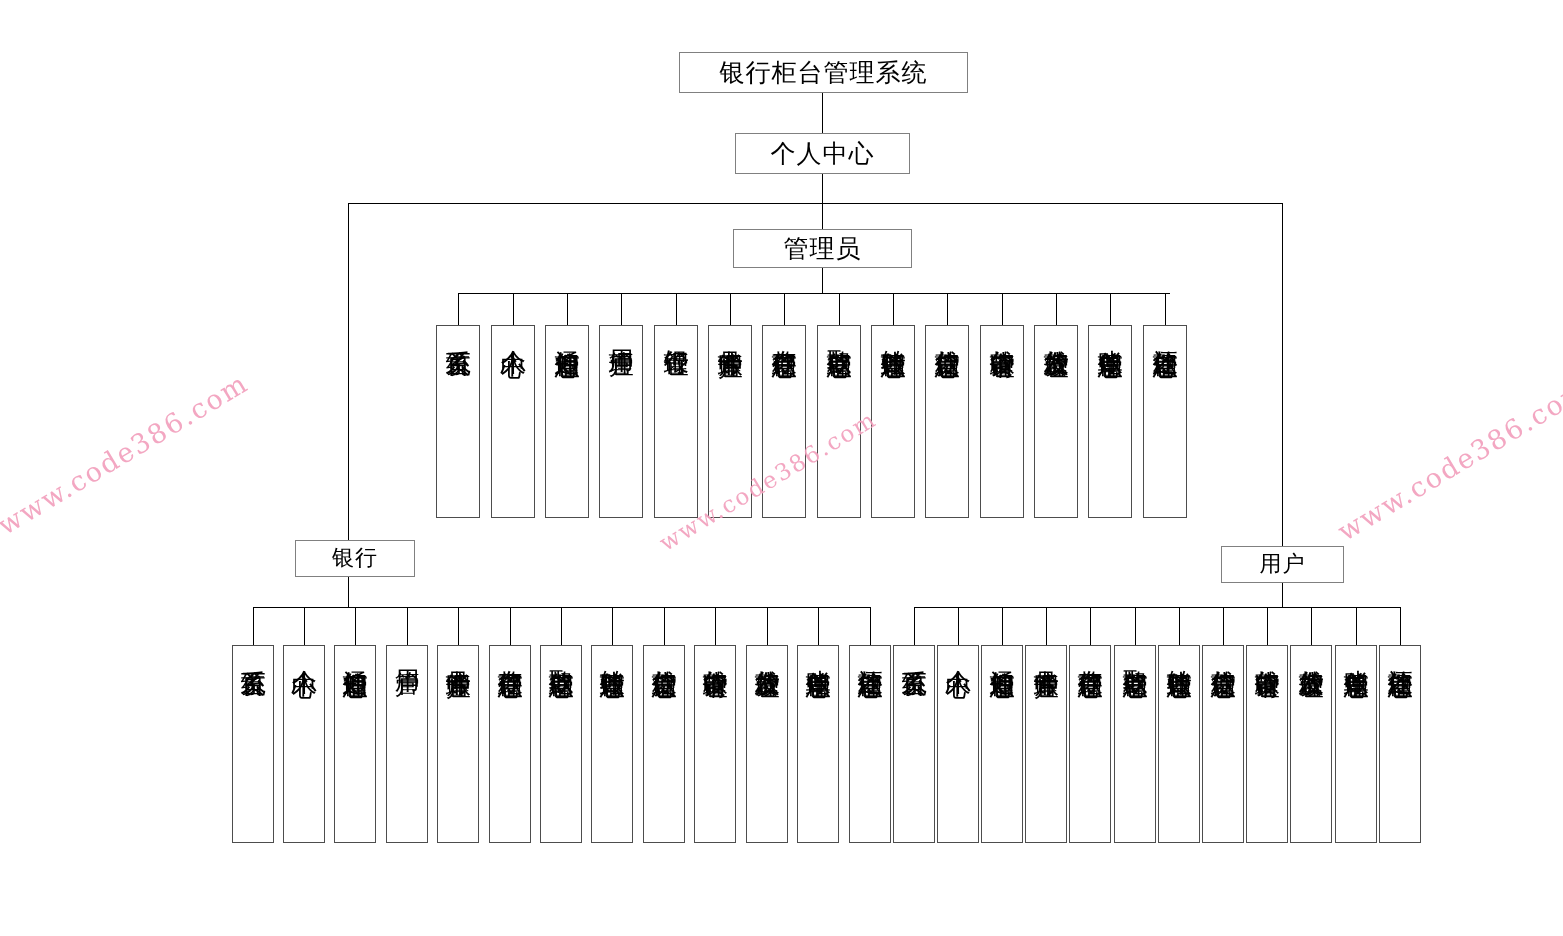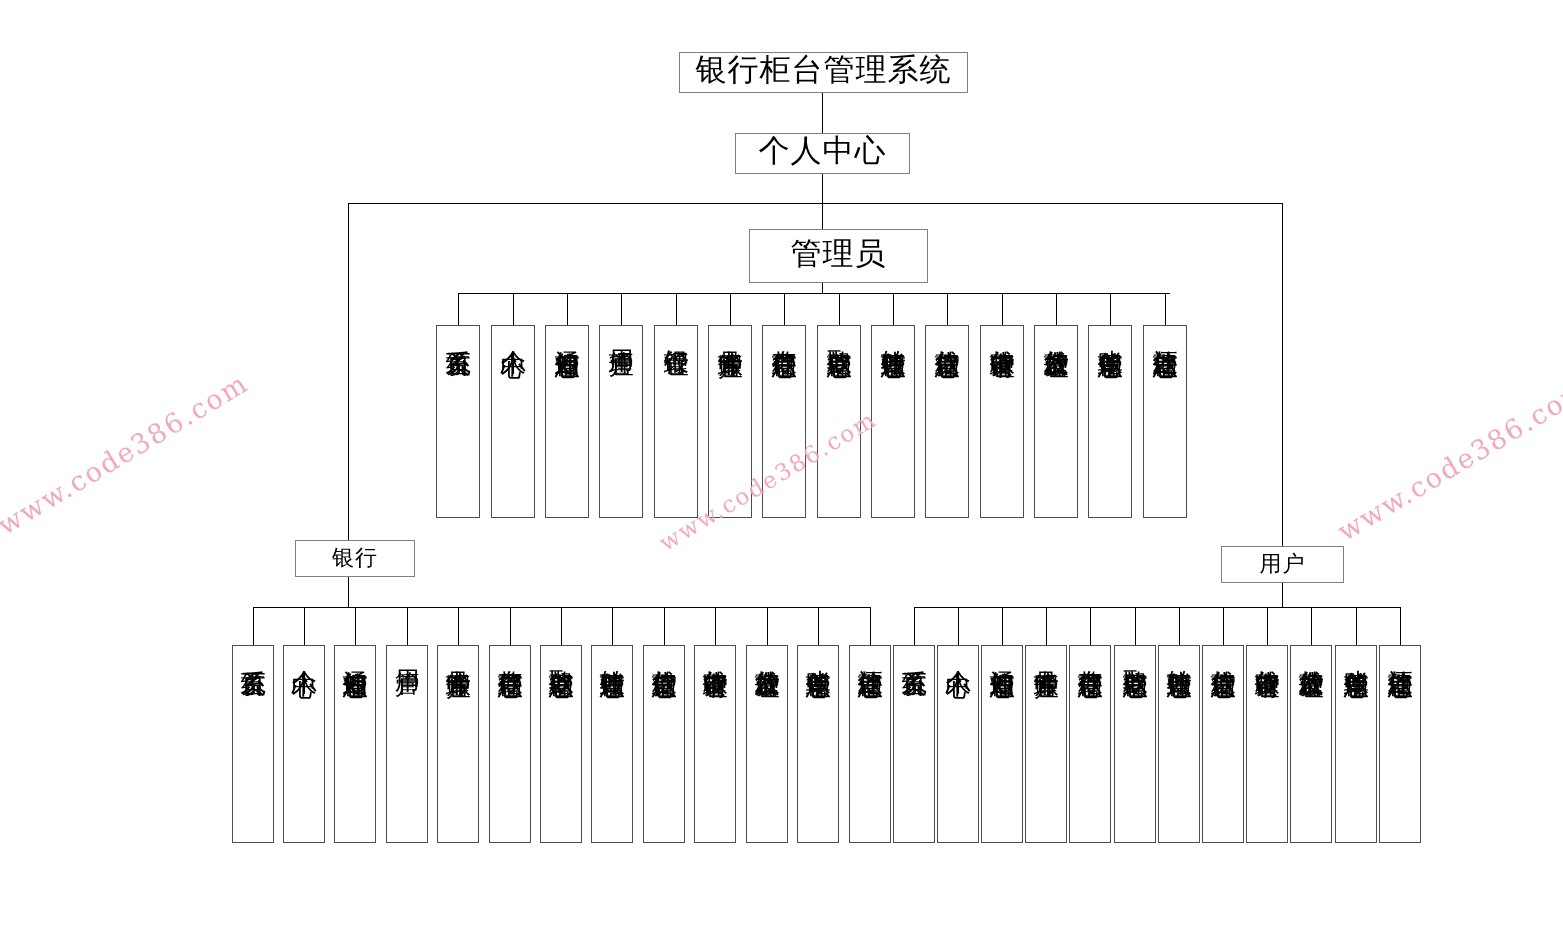--- a/index.html
+++ b/index.html
@@ -33,23 +33,22 @@
 
   .node-label {
     display: block;
     text-align: center;
     letter-spacing: 1px;
     white-space: nowrap;
   }
 
   
   .h-node .node-label {
-    font-size: 31px;
+    font-size: 25px;
     line-height: 1.1;
-    font-family: Liberation Mono, monospace;
   }
   .h-node-sm .node-label {
     font-size: 22px;
     line-height: 1.1;
   }
 
   
   .leaf {
     border: 1px solid #4d4d4d;
     padding: 4px 0;
@@ -108,21 +107,21 @@
     <span class="node-label">个人中心</span>
   </div>
 
   <div class="line-v" style="left:822px; top:174px; height:29px;"></div>
 
   <div class="line-h" style="left:348px; top:203px; width:935px;"></div>
   <div class="line-v" style="left:822px; top:203px; height:26px;"></div>
   <div class="line-v" style="left:348px; top:203px; height:337px;"></div>
   <div class="line-v" style="left:1282px; top:203px; height:343px;"></div>
 
-  <div class="node h-node" style="left:733px; top:229px; width:179px; height:54px;margin-left:16px;">
+  <div class="node h-node" style="left:733px; top:229px; width:179px; height:39px;">
     <span class="node-label">管理员</span>
   </div>
   <div class="line-v" style="left:822px; top:268px; height:25px;"></div>
 
   <div class="line-h" style="left:458px; top:293px; width:712px;"></div>
 
   <div class="line-v" style="left:458px; top:293px; height:32px;"></div>
   <div class="line-v" style="left:513px; top:293px; height:32px;"></div>
   <div class="line-v" style="left:567px; top:293px; height:32px;"></div>
   <div class="line-v" style="left:621px; top:293px; height:32px;"></div>

